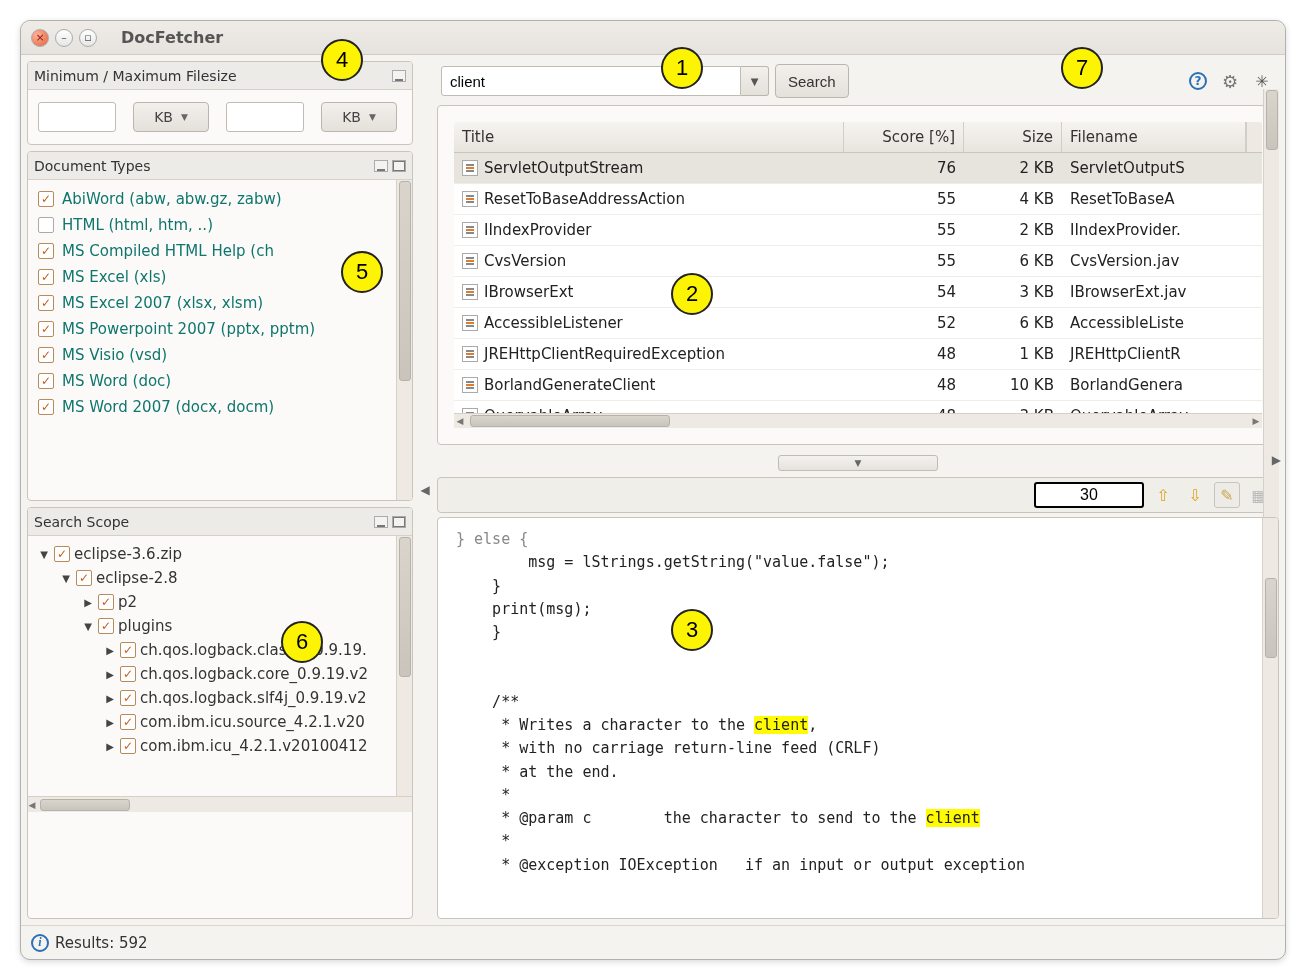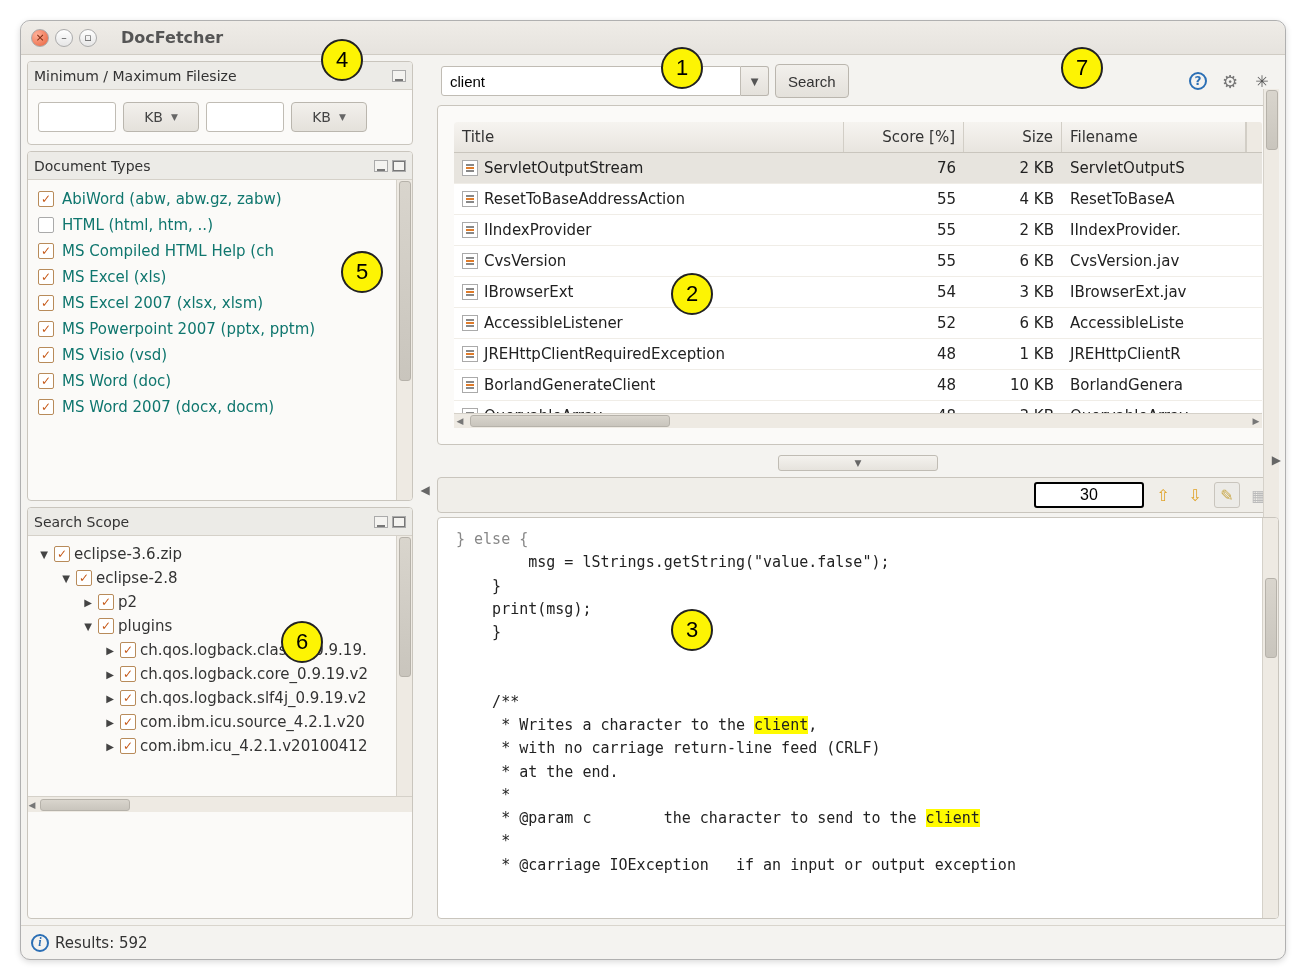--- a/index.html
+++ b/index.html
@@ -13,21 +13,21 @@
   .statusbar { height: 34px; display: flex; align-items: center; padding: 0 10px; gap: 6px; font-size: 15px; color: #333; border-top: 1px solid #d9d5cd; }
   .left-col { width: 386px; display: flex; flex-direction: column; gap: 6px; }
   .right-col { flex: 1; display: flex; flex-direction: column; gap: 4px; position: relative; }
   .panel { border: 1px solid #c9c5bd; border-radius: 4px; background: #fbfaf8; display: flex; flex-direction: column; overflow: hidden; }
   .panel-hdr { height: 28px; background: #ecebe7; display: flex; align-items: center; padding: 0 6px; font-size: 14px; color: #333; border-bottom: 1px solid #d5d1c9; }
   .panel-hdr .spacer { flex: 1; }
   .panel-body { padding: 6px; overflow: hidden; position: relative; }
   .mini-btn { width: 14px; height: 12px; border: 1px solid #aaa; margin-left: 4px; background: #f4f3f0; display: inline-flex; align-items: flex-end; justify-content: center; }
   .mini-btn::after { content: ""; display: block; width: 8px; height: 2px; background: #777; }
   .mini-btn.max::after { width: 10px; height: 8px; border: 1px solid #777; background: none; }
-  .size-row { display: flex; gap: 7px; align-items: center; padding: 6px 4px; }
+  .size-row { display: flex; gap: 17px; align-items: center; padding: 6px 4px; }
   .size-input { width: 78px; height: 30px; border: 1px solid #c0bcb4; border-radius: 3px; background: #fff; }
   .unit-sel { height: 30px; width: 76px; border: 1px solid #bab6ae; border-radius: 4px; background: linear-gradient(#f2f0ec,#e4e1db); display: flex; align-items: center; justify-content: center; gap: 8px; font-size: 14px; color: #444; }
   .unit-sel::after { content: "▼"; font-size: 9px; color: #666; }
   .chk-row { display: flex; align-items: center; gap: 8px; padding: 4px 4px; font-size: 15px; color: #0f766e; white-space: nowrap; overflow: hidden; }
   .chk { width: 16px; height: 16px; border: 1px solid #b88b5a; border-radius: 2px; background: #fff; display: inline-flex; align-items: center; justify-content: center; font-size: 12px; color: #c65a1a; flex-shrink: 0; }
   .chk.on::after { content: "✓"; font-weight: bold; }
   .chk.off { border-color: #aaa; }
   .tree-row { display: flex; align-items: center; gap: 4px; padding: 3px 2px; font-size: 15px; white-space: nowrap; overflow: hidden; }
   .tw { display: inline-block; width: 12px; text-align: center; font-size: 10px; color: #444; }
   .scroll-rail { background: #eeeae3; width: 16px; border-left: 1px solid #d5d1c9; position: absolute; top: 0; right: 0; bottom: 0; }
@@ -385,21 +385,21 @@
 <span>    }</span>
 <span></span>
 <span></span>
 <span>    /**</span>
 <span>     * Writes a character to the </span><span class="hl">client</span><span>,</span>
 <span>     * with no carriage return-line feed (CRLF)</span>
 <span>     * at the end.</span>
 <span>     *</span>
 <span>     * @param c        the character to send to the </span><span class="hl">client</span>
 <span>     *</span>
-<span>     * @carriage IOException   if an input or output exception</span></div>
+<span>     * @exception IOException   if an input or output exception</span></div>
         <div class="scroll-rail">
             <div class="scroll-thumb" style="height:80px;margin-top:60px;"></div>
           </div>
       </div>
 
     </div>
   </div>
 
   <div class="statusbar">
     <span class="info-ico">i</span>

